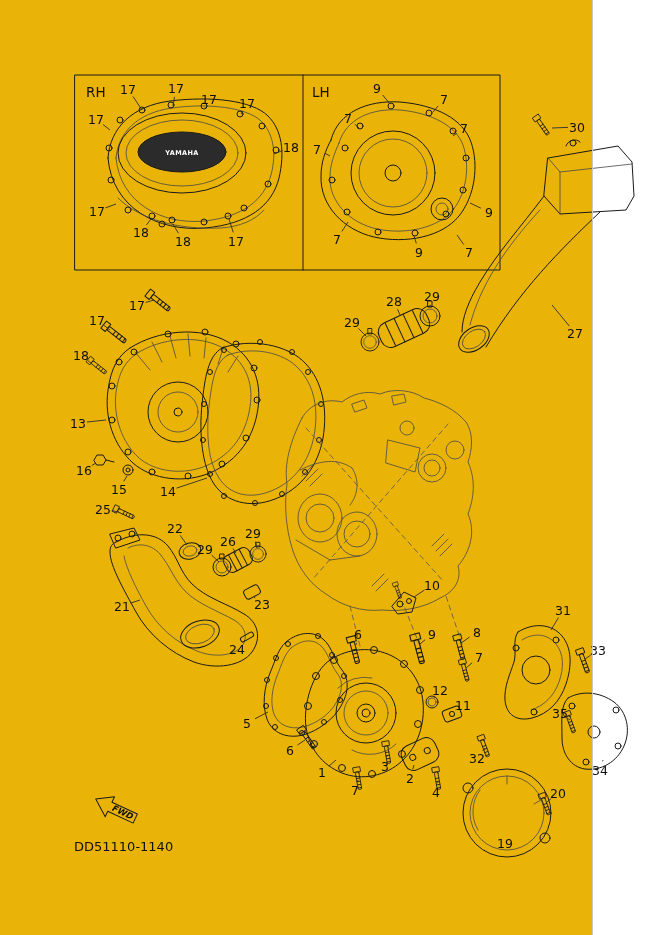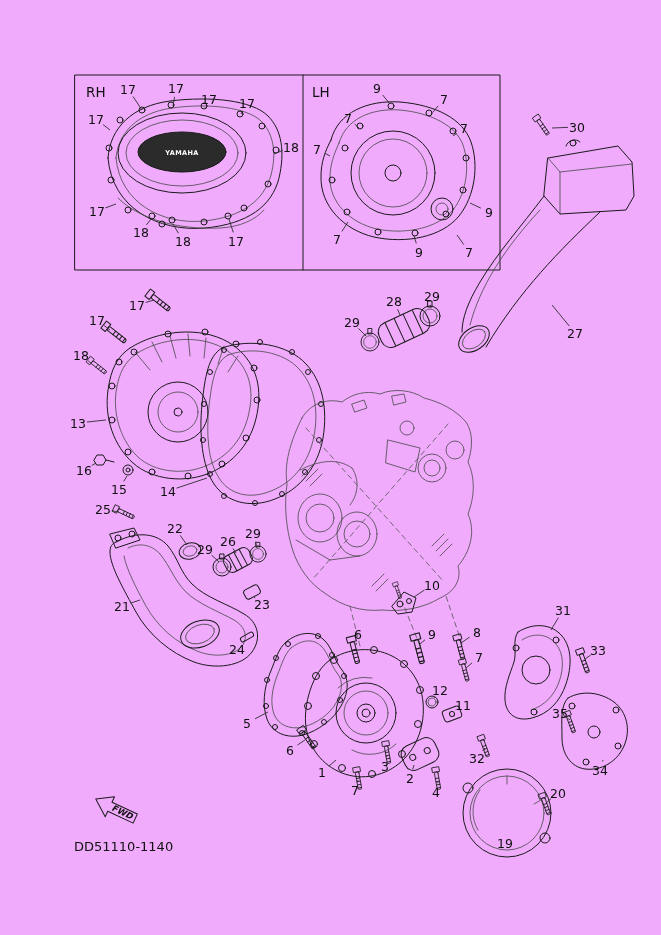--- a/index.html
+++ b/index.html
@@ -1,17 +1,17 @@
 <!DOCTYPE html>
 <html style="--line-color: #1a1a1a;"><head>
 <meta charset="utf-8">
 <style>
   html,body { margin:0; padding:0; background:#ffffff; }
   .page {
-    position:relative; width:661px; height:935px; background:#f0abfc;
+    position:relative; width:592px; height:935px; background:#eab308;
     font-family:"DejaVu Sans", sans-serif; box-sizing:border-box;
     outline:1px solid #c8c8c8;
     text-align:center;
   }
   svg { display:block; }
   .art   { stroke:var(--line-color,#1a1a1a); fill:none; stroke-width:1; stroke-linecap:round; stroke-linejoin:round; }
   .thin  { stroke:#474747; stroke-width:.8; }
   .dash  { stroke:#555; stroke-width:.8; stroke-dasharray:5 4; }
   .badge { fill:#2b2b2b; stroke:#1a1a1a; }
   .badge-text { font:bold 6.5px "DejaVu Sans",sans-serif; fill:#ffffff; text-anchor:middle; letter-spacing:.4px; stroke:none; }

